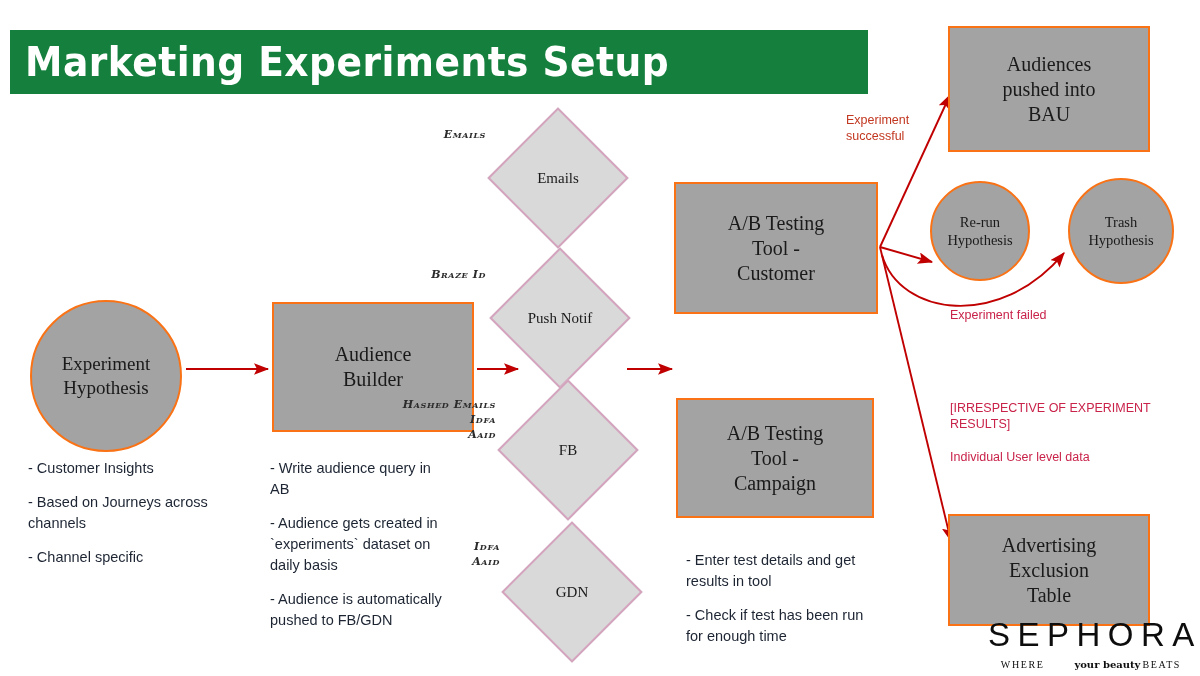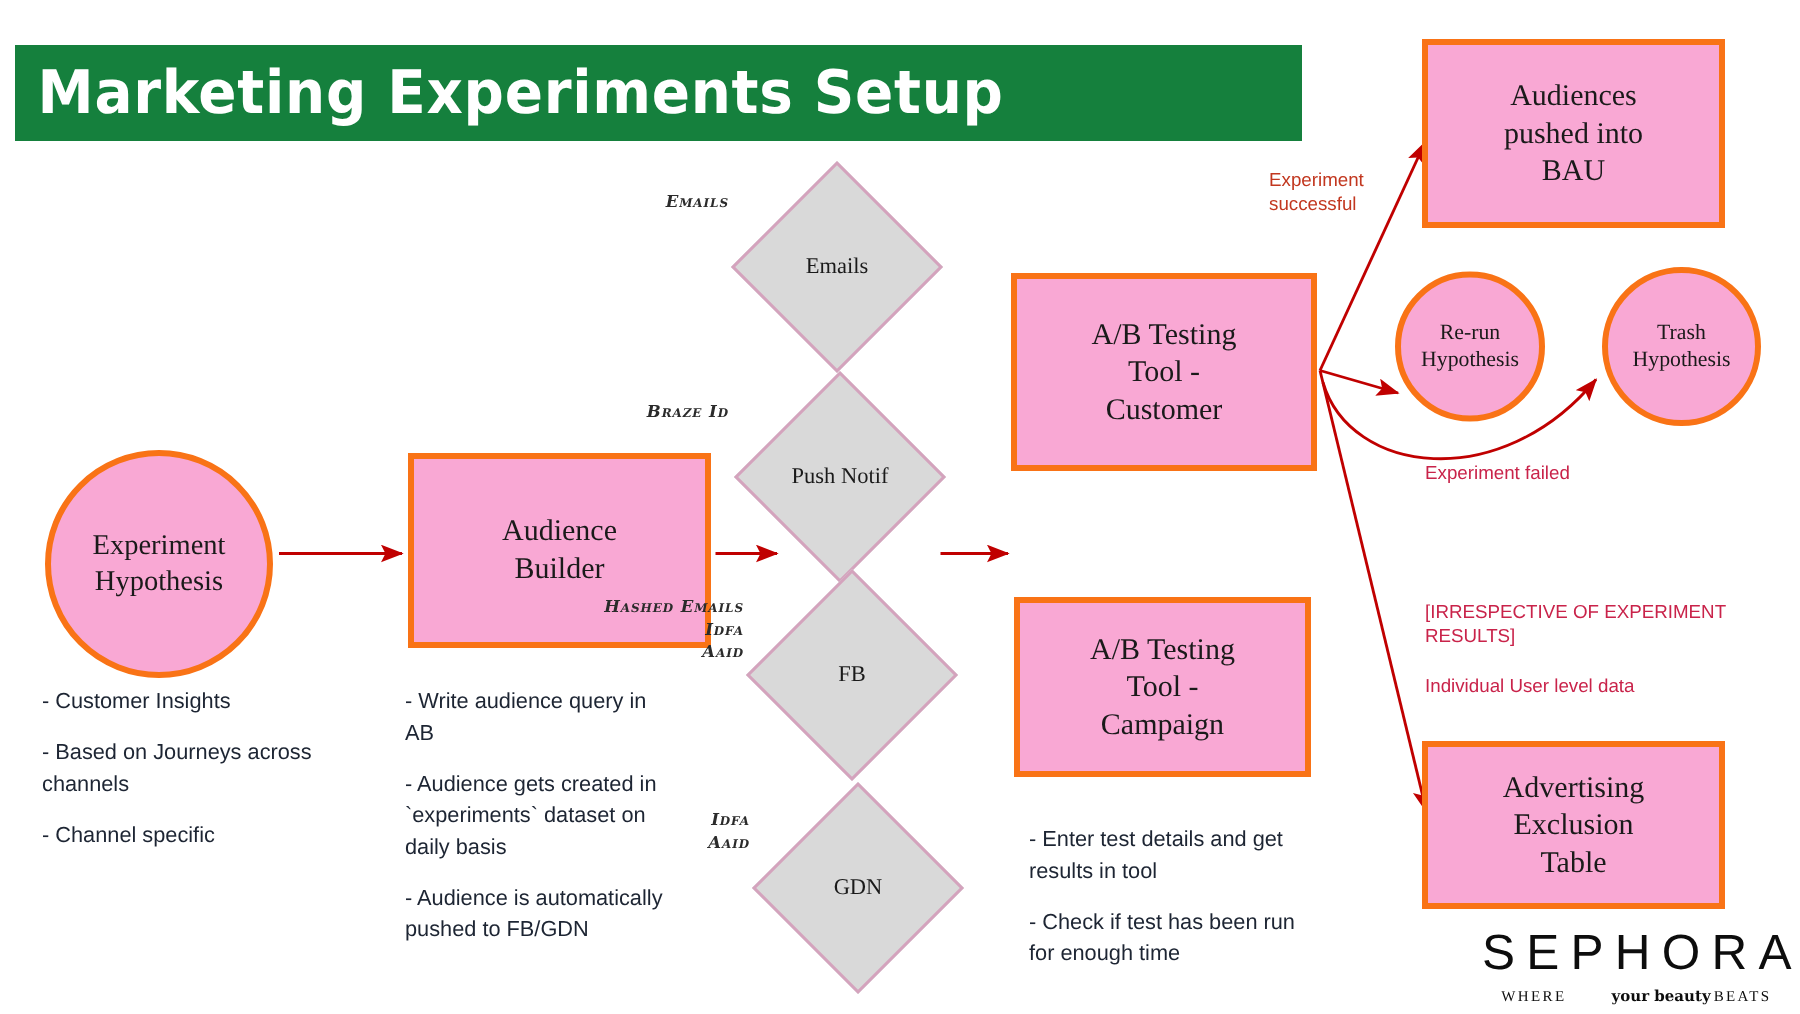--- a/index.html
+++ b/index.html
@@ -25,22 +25,22 @@
     letter-spacing: 0.5px;
     padding-left: 16px;
     white-space: nowrap;
     transform: scaleX(0.94);
     transform-origin: left center;
   }
 
   
   .node {
     position: absolute;
-    background: #f9a8d4;
-    border: 4px solid #f97316;
+    background: #a3a3a3;
+    border: 2px solid #f97316;
     display: flex; align-items: center; justify-content: center;
     text-align: center;
     font-family: "Liberation Serif", serif;
     color: #1a1a1a;
     line-height: 1.25;
   }
   .node.circle { border-radius: 50%; }
   .node.diamond {
     background: transparent; border: none;
   }
@@ -232,21 +232,21 @@
   <div class="node circle" style="left:930px; top:181px; width:100px; height:100px; font-size:14.5px;">
     <span style="white-space:pre-line">Re-run
 Hypothesis</span>
   </div>
 
   <div class="node circle" style="left:1068px; top:178px; width:106px; height:106px; font-size:14.5px;">
     <span style="white-space:pre-line">Trash
 Hypothesis</span>
   </div>
 
-  <div class="node" style="left:948px; top:494px; width:202px; height:112px; font-size:20px;">
+  <div class="node" style="left:948px; top:514px; width:202px; height:112px; font-size:20px;">
     <span style="white-space:pre-line">Advertising
 Exclusion
 Table</span>
   </div>
 
   <div class="redlabel orange" style="left:846px; top:112px; width:90px; white-space:pre-line;">Experiment
 successful</div>
 
   <div class="redlabel" style="left:950px; top:307px;">Experiment failed</div>
 

